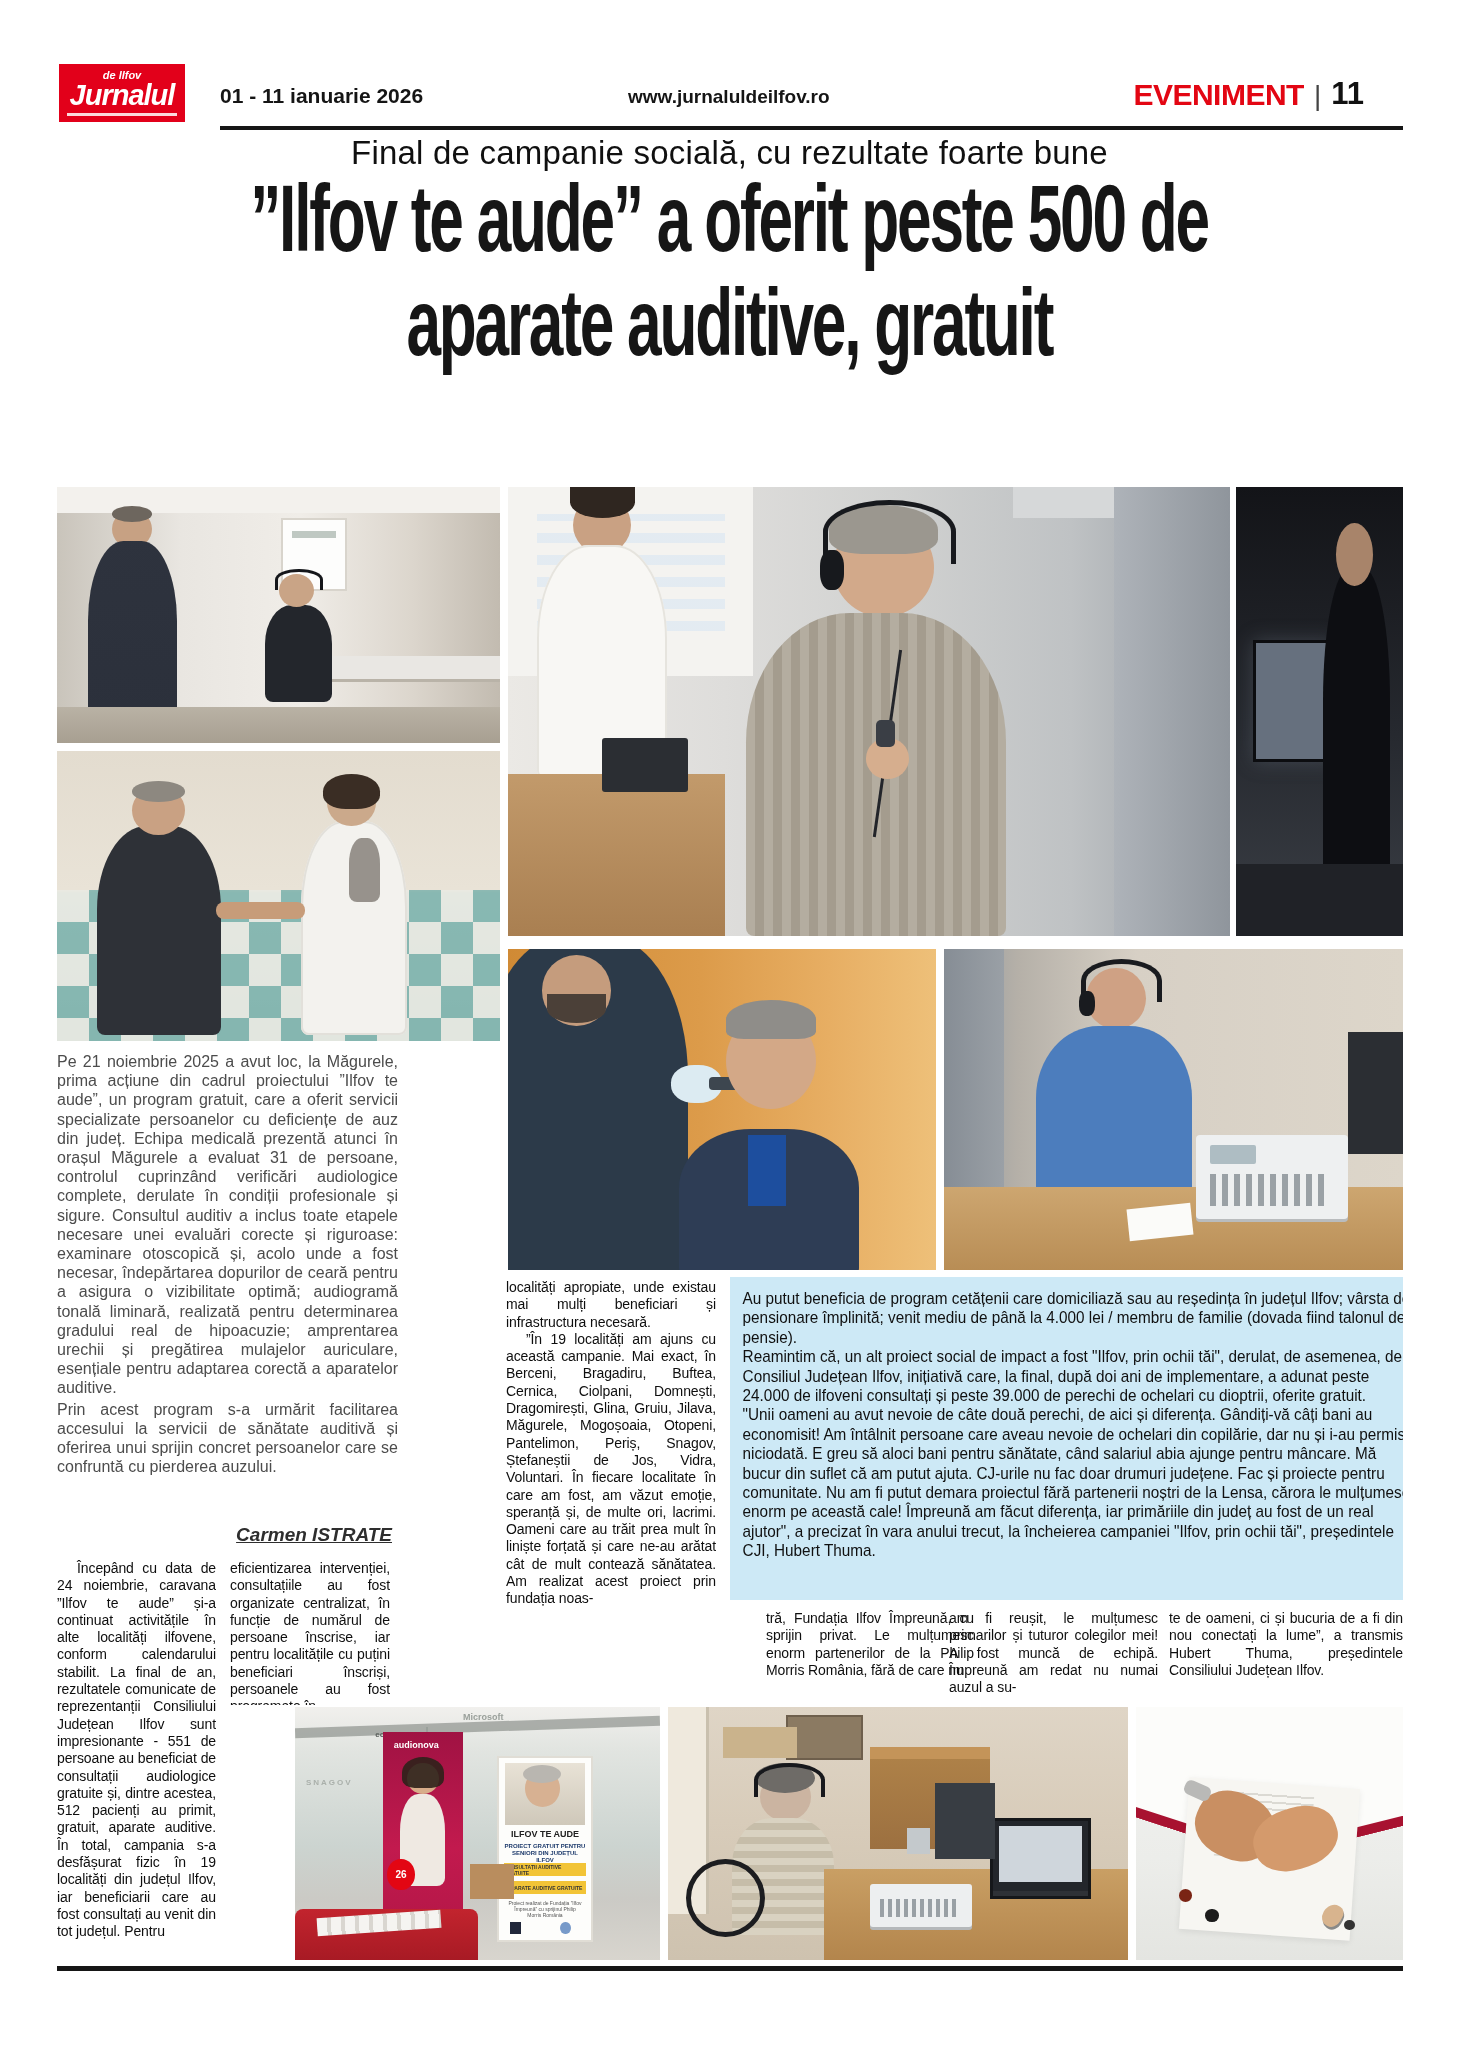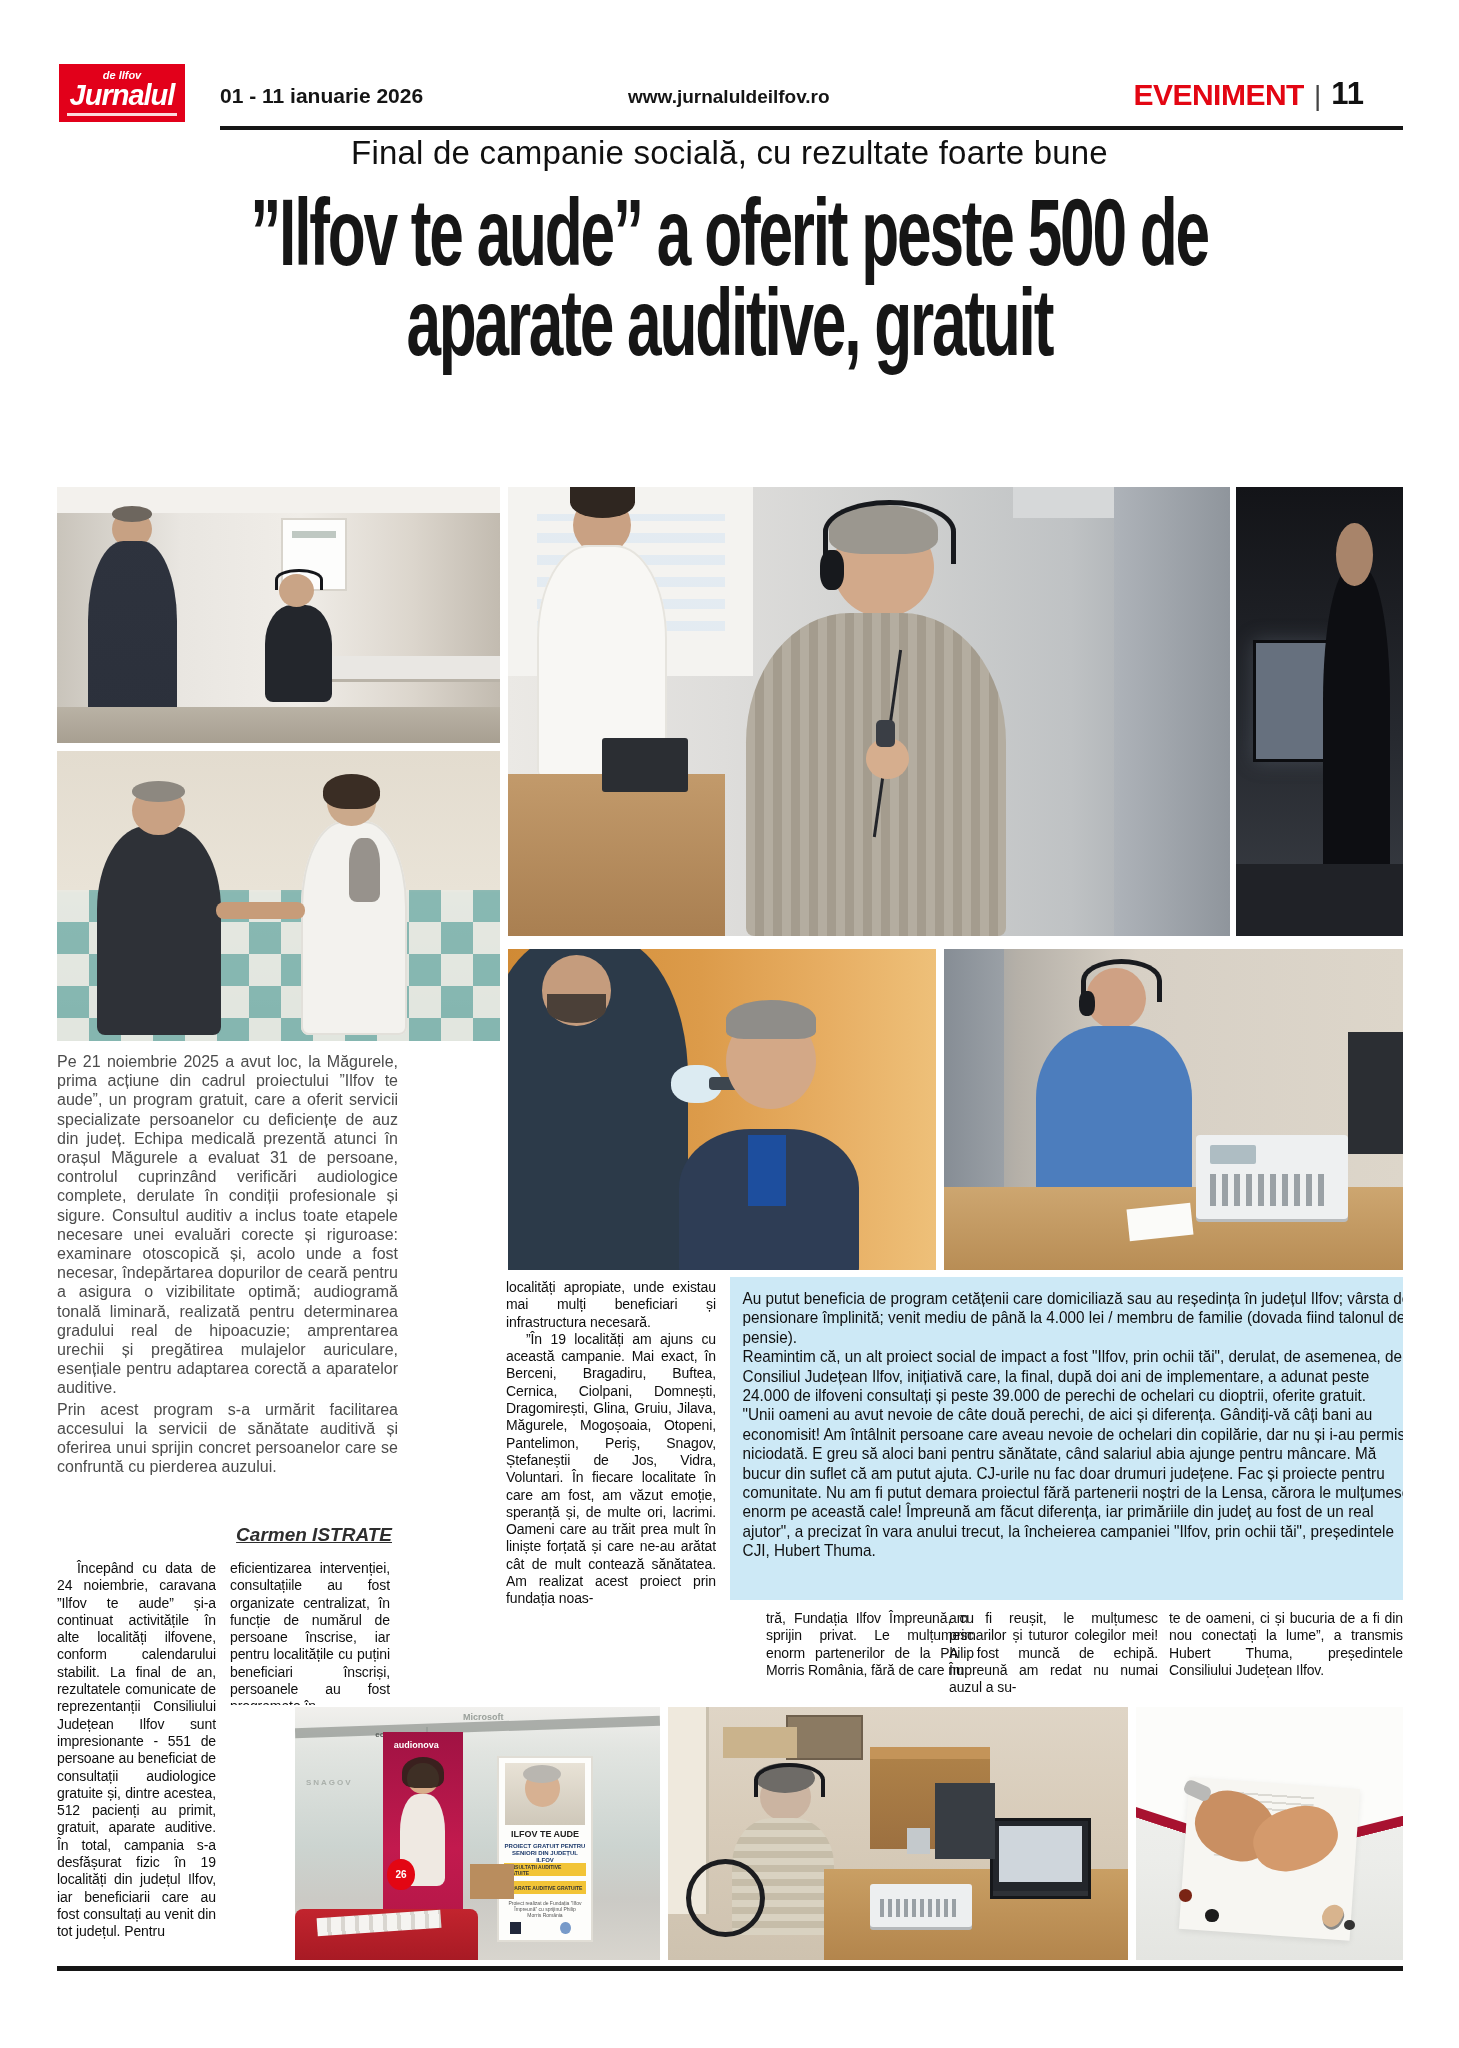--- a/index.html
+++ b/index.html
@@ -20,21 +20,21 @@
   .section-wrap{right:95px;top:76px;display:flex;align-items:flex-end;gap:10px;margin-left:24px;}
   .section{color:#e30613;font-size:30px;font-weight:800;letter-spacing:-.5px;}
   .pipe{color:#444;font-size:28px;font-weight:300;}
   .pagenum{color:#111;font-size:31px;font-weight:800;}
   .header-rule{left:220px;right:56px;top:126px;height:4px;background:#161616;}
 
   .kicker{left:0;right:0;top:134px;text-align:center;font-size:33px;font-weight:400;color:#101010;letter-spacing:.2px;}
 
   .headline{left:0;right:0;text-align:center;font-weight:700;font-size:84px;color:#161616;
             letter-spacing:-3px;line-height:90px;white-space:nowrap;}
-  .hl1{top:182px;} .hl2{top:272px;}
+  .hl1{top:168px;} .hl2{top:272px;}
   .headline>span{display:inline-block;transform:scale(.74,1.12);transform-origin:center top;}
 
   .lead-box{left:57px;right:56px;top:398px;height:76px;background:#dcdcdc;}
   .lead-text{margin:9px auto 0;max-width:1230px;text-align:center;font-size:23px;line-height:29px;color:#1c1c1c;}
   .lead-bullet{font-size:16px;vertical-align:2px;margin-right:6px;}
 
   
   .photo{position:absolute;overflow:hidden;background:#888;}
   .pA{left:57px;top:487px;width:443px;height:256px;background:linear-gradient(90deg,#c9c4bb,#e9e6e1 28%,#f0ede8 55%,#dcd6cd 80%,#c2bbb0);}
   .pB{left:57px;top:751px;width:443px;height:290px;background:linear-gradient(180deg,#e3dccf 0%,#e9e3d7 48%,#bed8d2 49%,#a9cac4 100%);}

